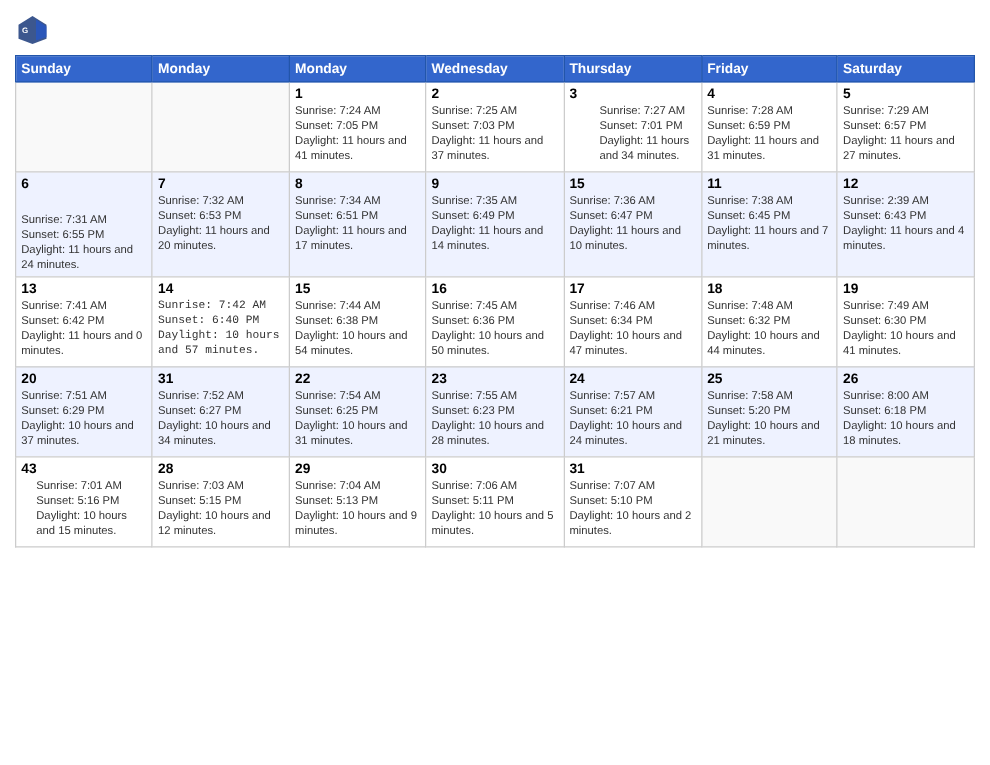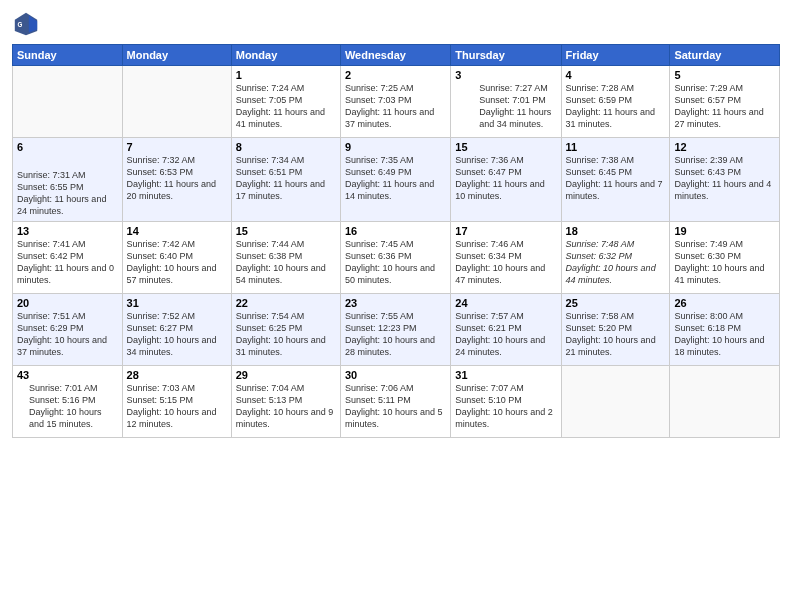--- a/index.html
+++ b/index.html
@@ -219,21 +219,21 @@
         </tr>
         <tr>
           <td>
             <span class="day-num">13</span>
             <div class="day-info" style="white-space: pre-line;">Sunrise: 7:41 AM
 Sunset: 6:42 PM
 Daylight: 11 hours and 0 minutes.</div>
           </td>
           <td>
             <span class="day-num">14</span>
-            <div class="day-info" style="white-space: pre-line;">Sunrise: 7:42 AM
+            <div class="day-info" style="white-space: pre-line; font-family: Liberation Mono, monospace;">Sunrise: 7:42 AM
 Sunset: 6:40 PM
 Daylight: 10 hours and 57 minutes.</div>
           </td>
           <td>
             <span class="day-num">15</span>
             <div class="day-info" style="white-space: pre-line;">Sunrise: 7:44 AM
 Sunset: 6:38 PM
 Daylight: 10 hours and 54 minutes.</div>
           </td>
           <td>
@@ -243,21 +243,21 @@
 Daylight: 10 hours and 50 minutes.</div>
           </td>
           <td>
             <span class="day-num">17</span>
             <div class="day-info" style="white-space: pre-line;">Sunrise: 7:46 AM
 Sunset: 6:34 PM
 Daylight: 10 hours and 47 minutes.</div>
           </td>
           <td>
             <span class="day-num">18</span>
-            <div class="day-info" style="white-space: pre-line; font-style: italic;">Sunrise: 7:48 AM
+            <div class="day-info" style="white-space: pre-line;">Sunrise: 7:48 AM
 Sunset: 6:32 PM
 Daylight: 10 hours and 44 minutes.</div>
           </td>
           <td>
             <span class="day-num">19</span>
             <div class="day-info" style="white-space: pre-line;">Sunrise: 7:49 AM
 Sunset: 6:30 PM
 Daylight: 10 hours and 41 minutes.</div>
           </td>
         </tr>
@@ -276,21 +276,21 @@
           </td>
           <td>
             <span class="day-num">22</span>
             <div class="day-info" style="white-space: pre-line;">Sunrise: 7:54 AM
 Sunset: 6:25 PM
 Daylight: 10 hours and 31 minutes.</div>
           </td>
           <td>
             <span class="day-num">23</span>
             <div class="day-info" style="white-space: pre-line;">Sunrise: 7:55 AM
-Sunset: 12:23 PM
+Sunset: 6:23 PM
 Daylight: 10 hours and 28 minutes.</div>
           </td>
           <td>
             <span class="day-num">24</span>
             <div class="day-info" style="white-space: pre-line;">Sunrise: 7:57 AM
 Sunset: 6:21 PM
 Daylight: 10 hours and 24 minutes.</div>
           </td>
           <td>
             <span class="day-num">25</span>

